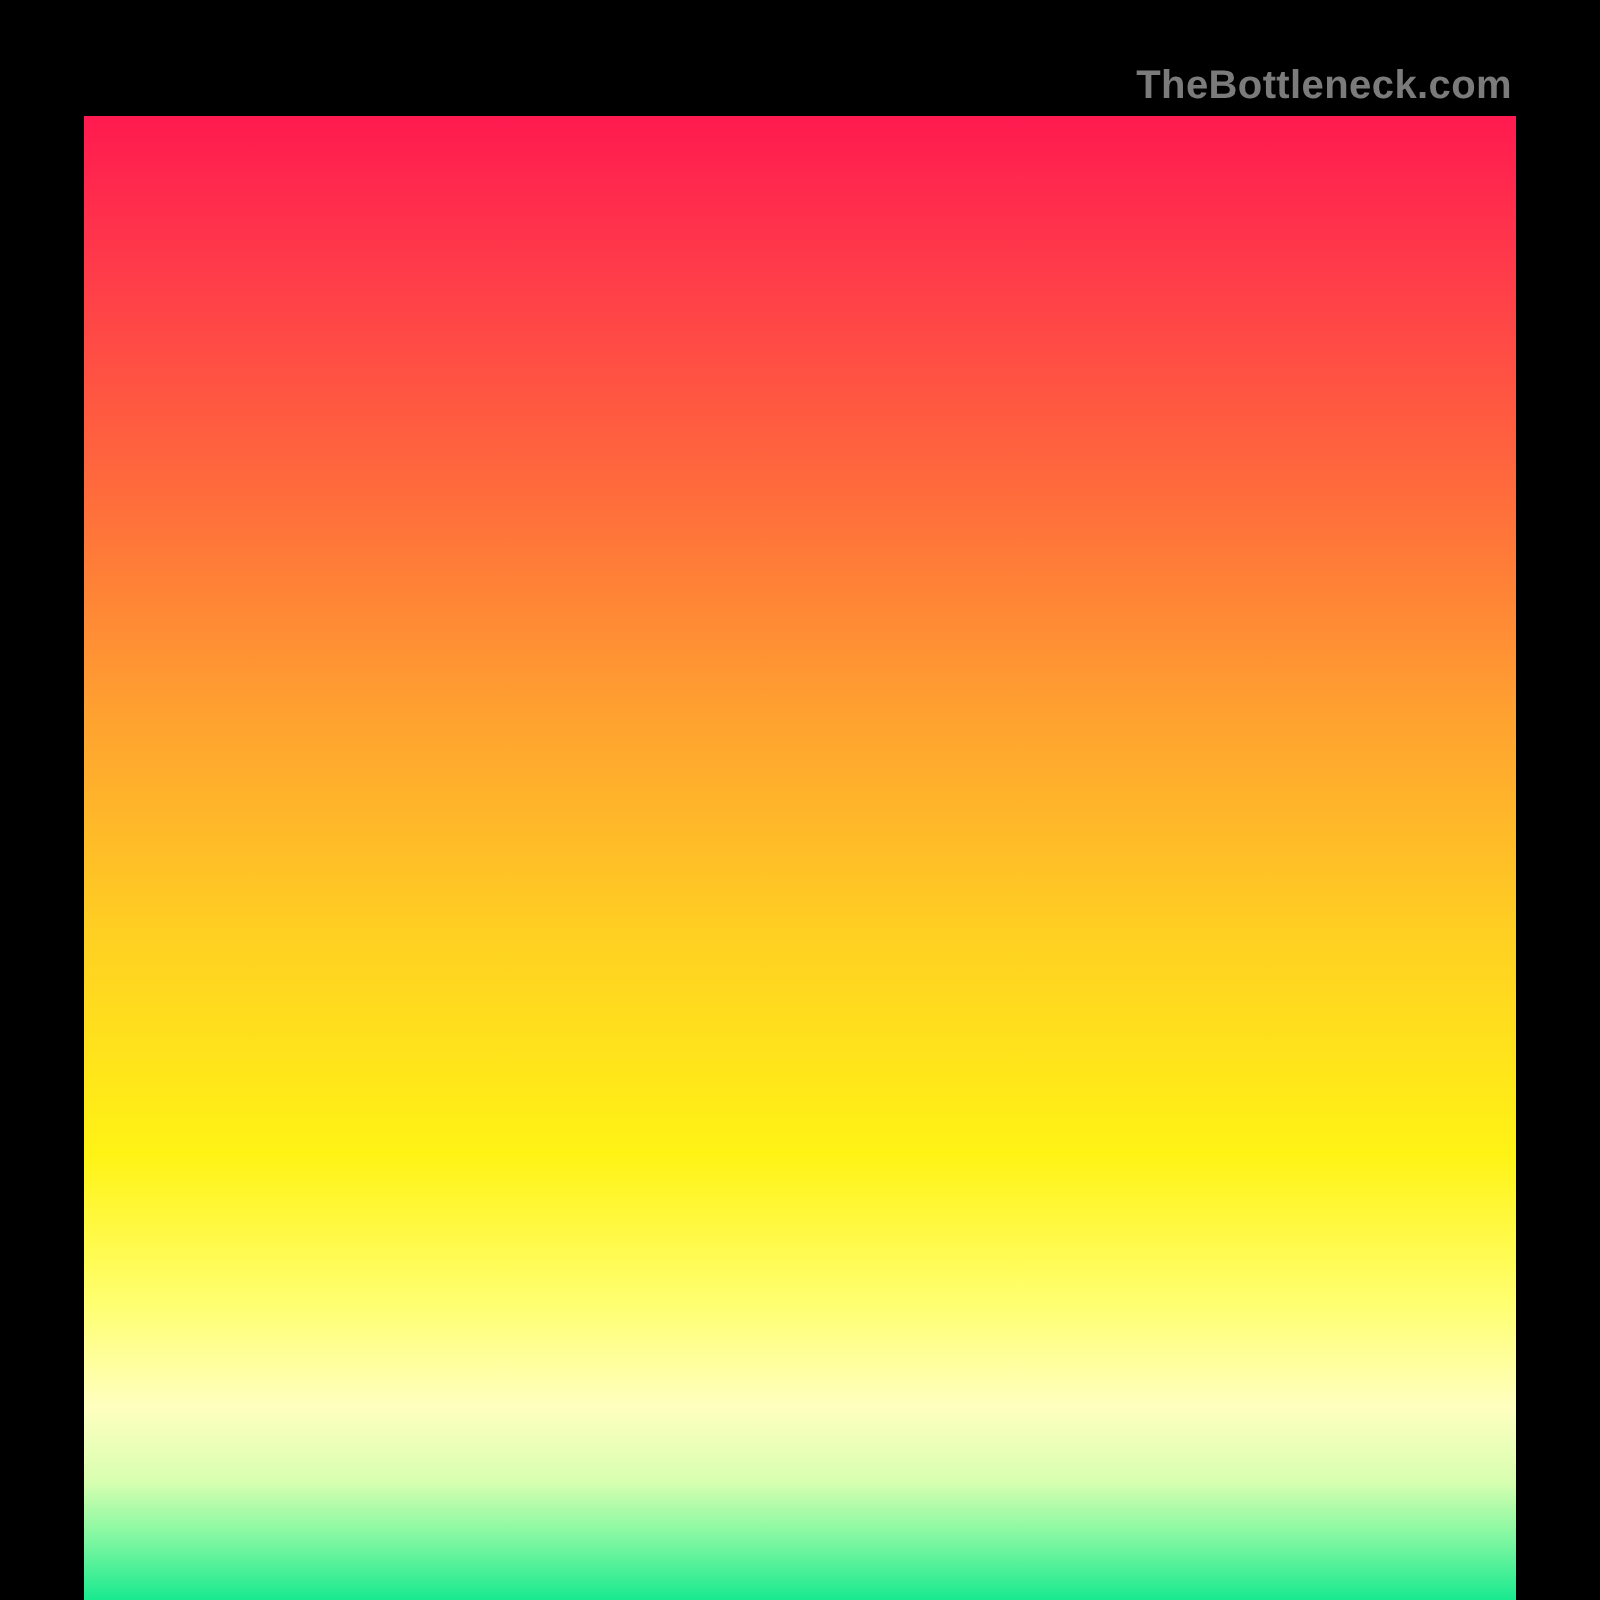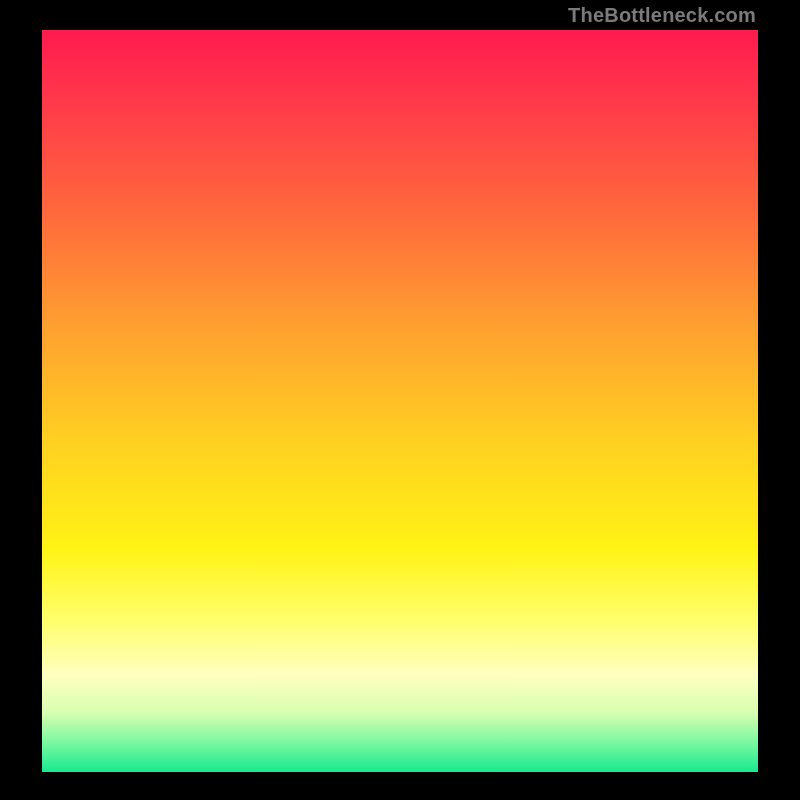--- a/index.html
+++ b/index.html
@@ -8,20 +8,21 @@
     width: 800px;
     height: 800px;
     overflow: hidden;
     background: #000;
   }
   .frame {
     position: relative;
     width: 800px;
     height: 700px;
     background: #000;
+    margin-top: 28px;
   }
   .plot {
     position: absolute;
     left: 42px;
     top: 30px;
     width: 716px;
     height: 742px;
     overflow: hidden;
   }
   .gradient {

